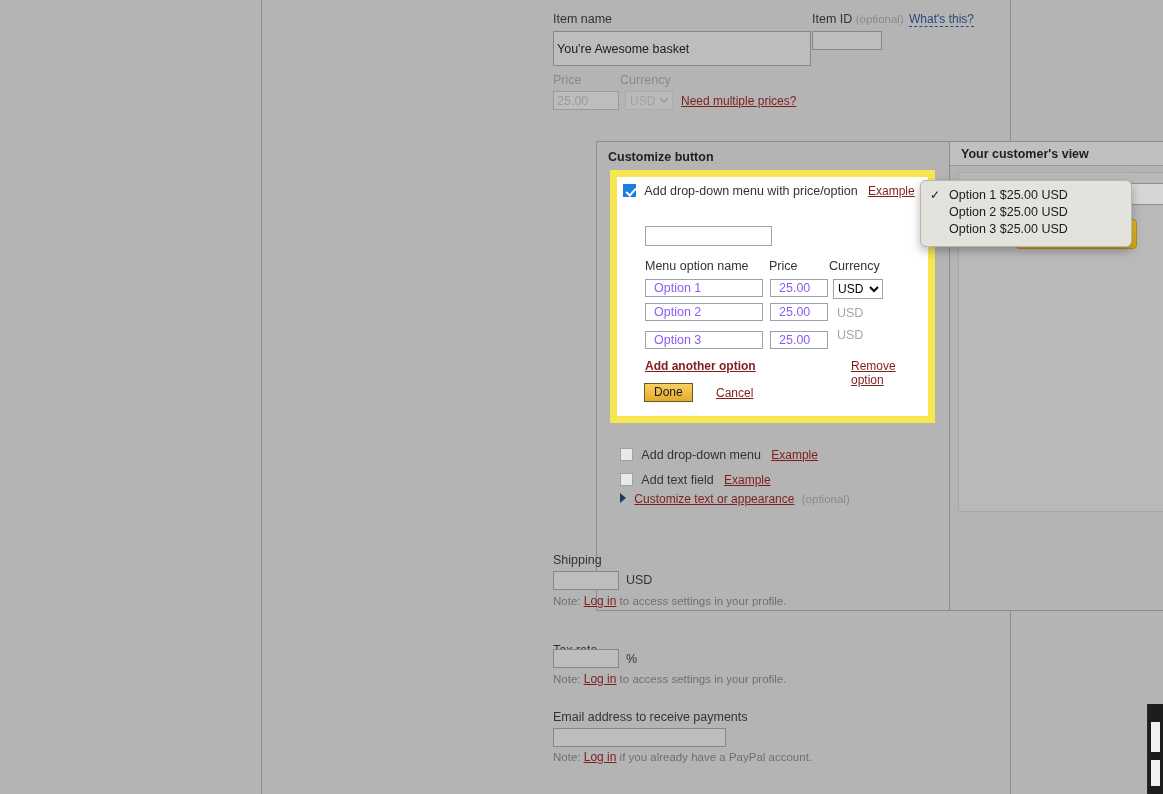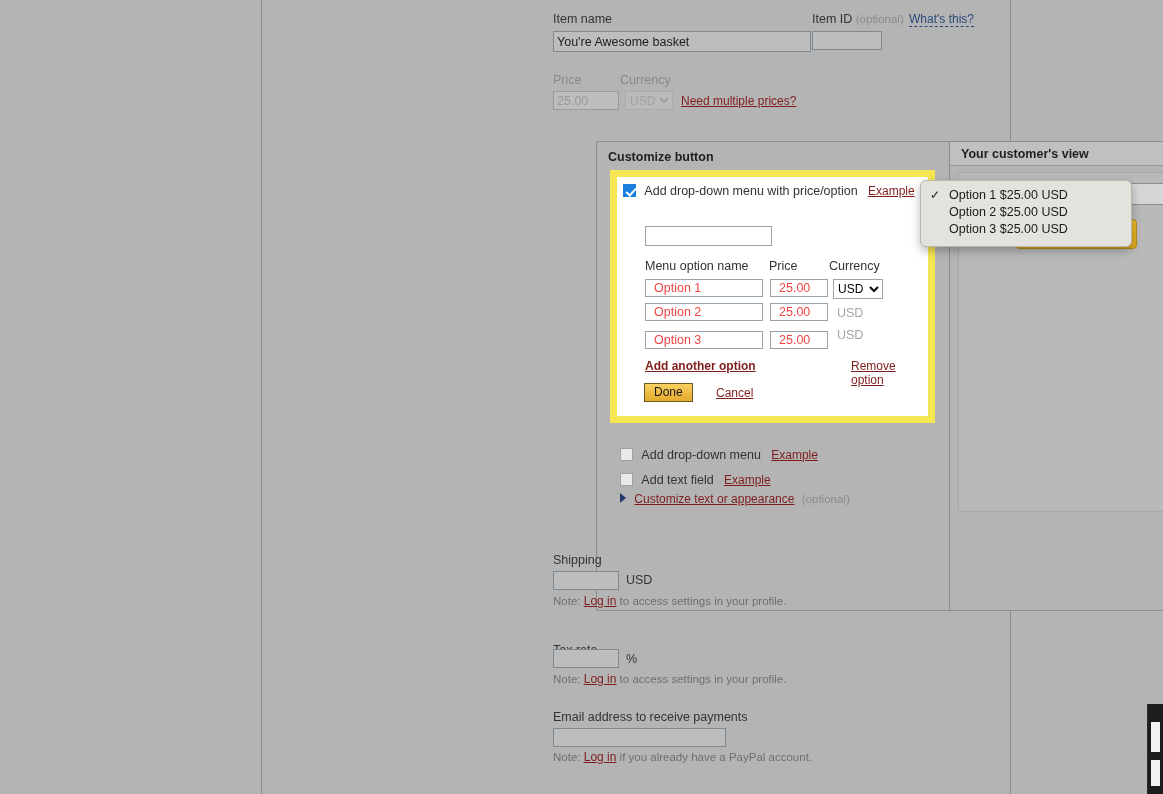--- a/index.html
+++ b/index.html
@@ -60,21 +60,21 @@
     font-family: "Liberation Sans", sans-serif;
     font-size: 12.5px;
     color: #1c1c1c;
     padding: 0 3px;
     box-sizing: border-box;
     outline: none;
   }
   input.txt-white {
     background: #fff;
     border: 1px solid #9aa3aa;
-    color: #ef4444;
+    color: #8b5cf6;
     padding-left: 8px;
   }
   input.txt-dim {
     color: #9a9a9a;
     background: #bdbdbd;
     border: 1px solid #9a9a9a;
   }
   select.sel {
     font-family: "Liberation Sans", sans-serif;
     font-size: 12px;
@@ -84,21 +84,21 @@
     box-sizing: border-box;
   }
   select.sel-dim {
     color: #9a9a9a;
     background: #bdbdbd;
     border: 1px solid #aaa;
   }
 
   
   #item-name-label { position: absolute; left: 291px; top: 11px; }
-  #item-name-input { position: absolute; left: 291px; top: 31px; width: 258px; height: 21px; }
+  #item-name-input { position: absolute; left: 291px; top: 31px; width: 258px; height: 35px; }
   #item-id-label   { position: absolute; left: 550px; top: 11px; }
   #whats-this      { position: absolute; left: 647px; top: 12px; }
   #item-id-input   { position: absolute; left: 550px; top: 31px; width: 70px; height: 19px; }
 
   #price-label     { position: absolute; left: 291px; top: 72px; }
   #currency-label  { position: absolute; left: 358px; top: 72px; }
   #price-input     { position: absolute; left: 291px; top: 91px; width: 66px; height: 19px; }
   #currency-select { position: absolute; left: 363px; top: 91px; width: 48px; height: 19px; }
   #multi-prices    { position: absolute; left: 419px; top: 94px; }
 

